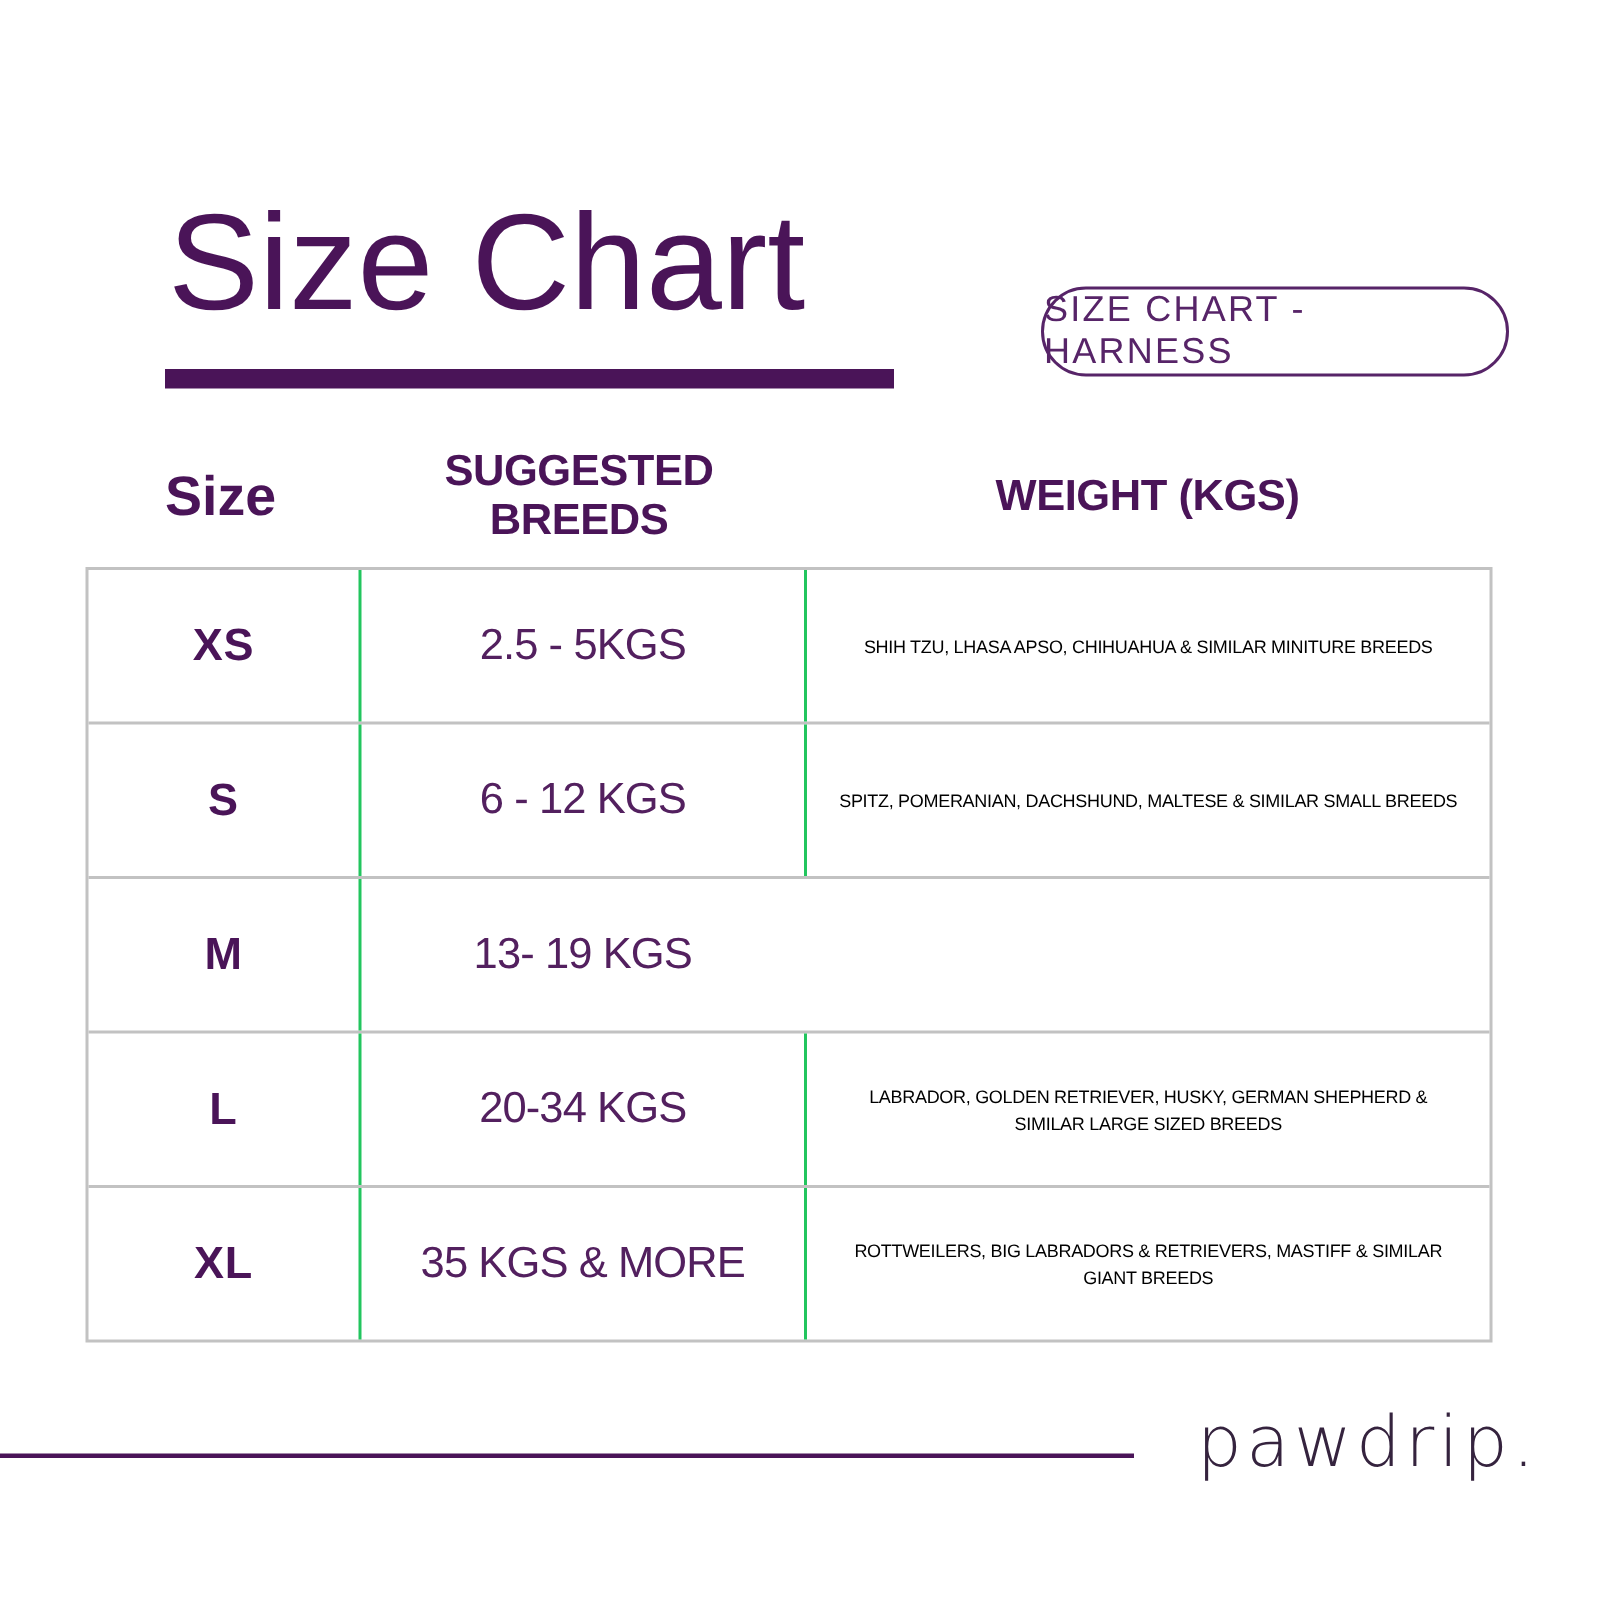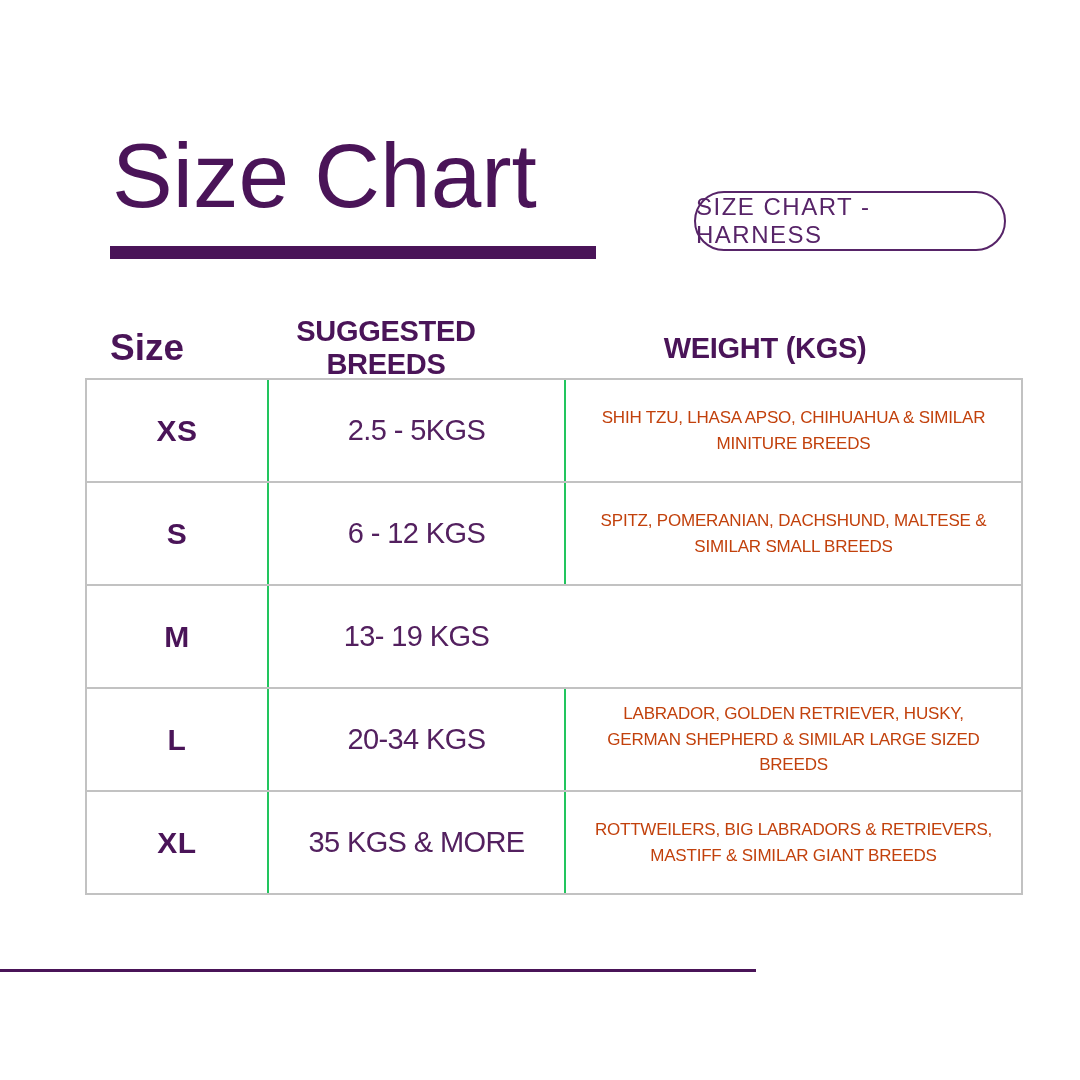--- a/index.html
+++ b/index.html
@@ -48,21 +48,21 @@
     letter-spacing: 1.5px;
     color: #572468;
     box-sizing: border-box;
     margin-left: 33px;
   }
 
   
   .col-headers {
     position: absolute;
     left: 57px;
-    top: 315px;
+    top: 298px;
     width: 938px;
     display: grid;
     grid-template-columns: 180px 298px 460px;
     align-items: center;
     height: 56px;
   }
   .col-header {
     text-align: center;
     color: #4a1458;
     font-weight: 700;
@@ -72,21 +72,20 @@
 
   
   .size-table {
     position: absolute;
     left: 57px;
     top: 378px;
     width: 938px;
     border: 2px solid #c2c2c2;
     box-sizing: border-box;
     background: #ffffff;
-    margin-left: 28px;
   }
   .t-row {
     display: grid;
     grid-template-columns: 180px 297px 1fr;
     height: 101px;
   }
   .t-row + .t-row { border-top: 2px solid #c2c2c2; }
   .t-cell {
     display: flex;
     align-items: center;
@@ -101,23 +100,23 @@
     color: #4a1458;
     letter-spacing: 0.5px;
   }
   .weight-cell {
     font-size: 29px;
     font-weight: 400;
     color: #53205f;
     letter-spacing: -0.6px;
   }
   .breeds-cell {
-    font-size: 17px;
+    font-size: 12px;
     font-weight: 400;
-    color: #c2410c;
+    color: #000000;
     line-height: 1.5;
     padding: 0 20px;
     letter-spacing: -0.2px;
   }
 
   
   .footer-rule {
     position: absolute;
     left: 0;
     top: 969px;
@@ -183,14 +182,15 @@
 
     <div class="t-row">
       <div class="t-cell size-cell">XL</div>
       <div class="t-cell weight-cell">35 KGS &amp; MORE</div>
       <div class="t-cell breeds-cell">ROTTWEILERS, BIG LABRADORS &amp; RETRIEVERS, MASTIFF &amp; SIMILAR GIANT BREEDS</div>
     </div>
 
   </div>
 
   <div class="footer-rule"></div>
+  <div class="brand-logo">pawdrip.</div>
 
 </div>
 
 </body></html>

